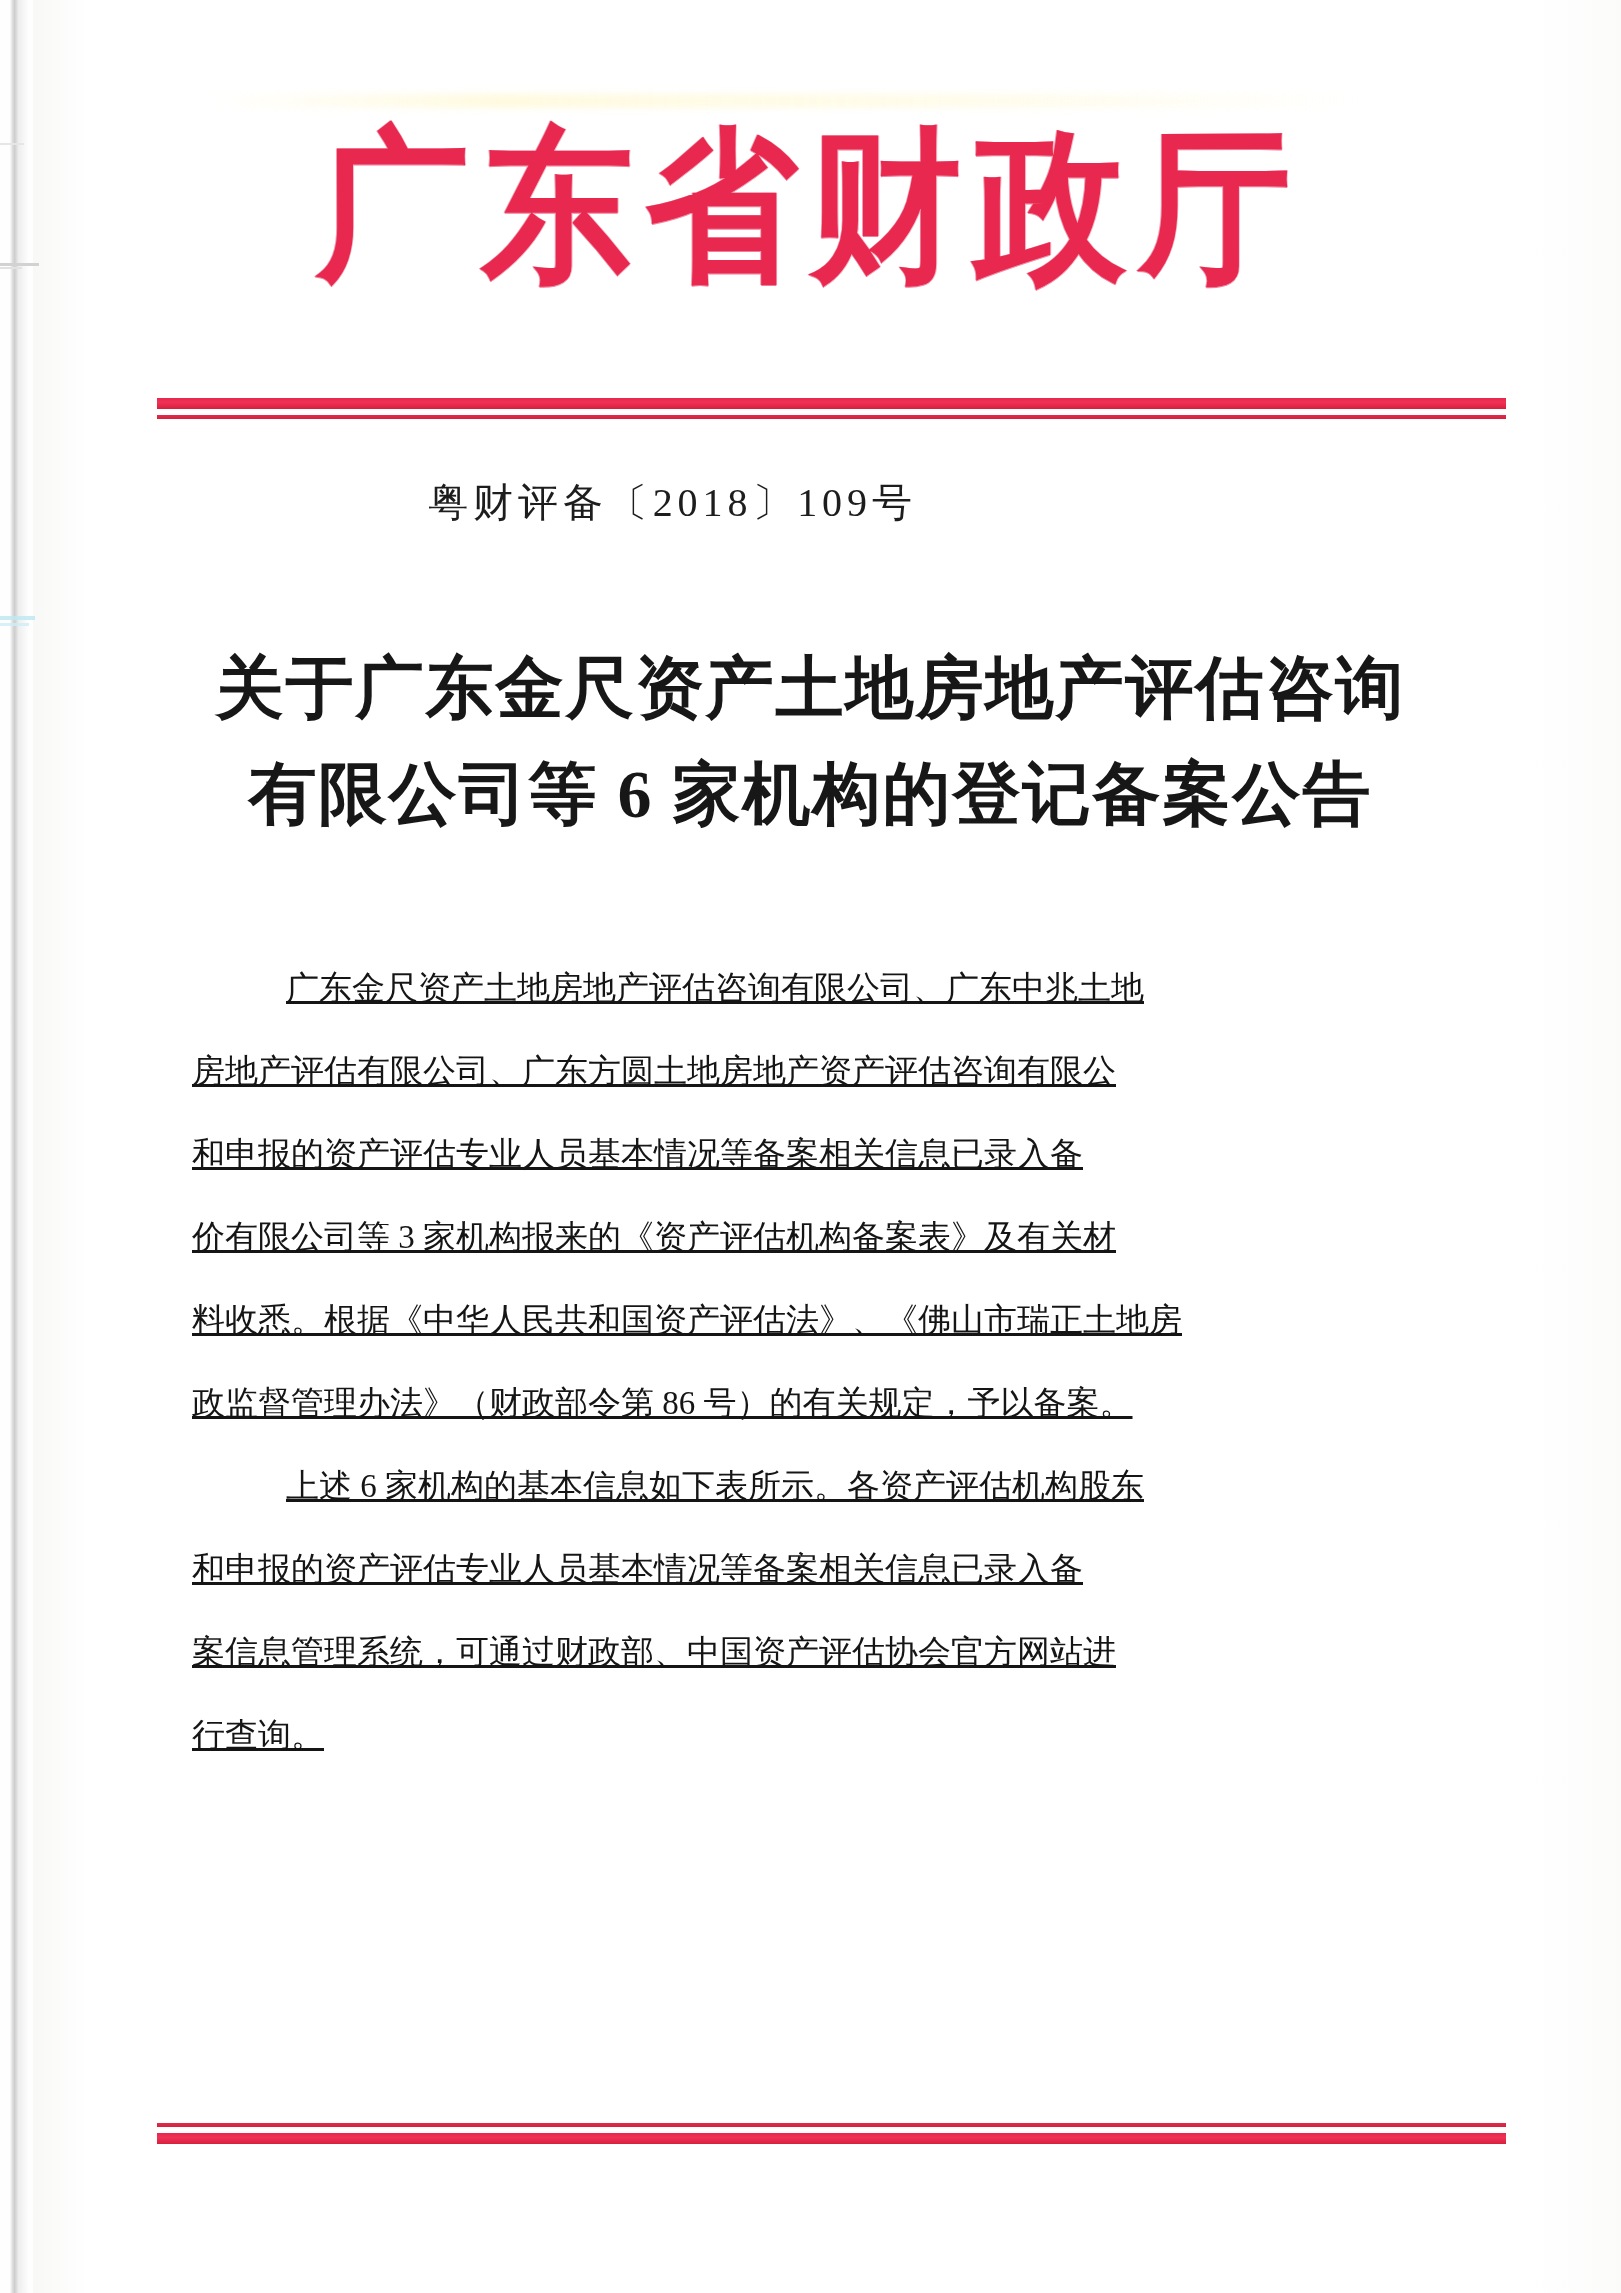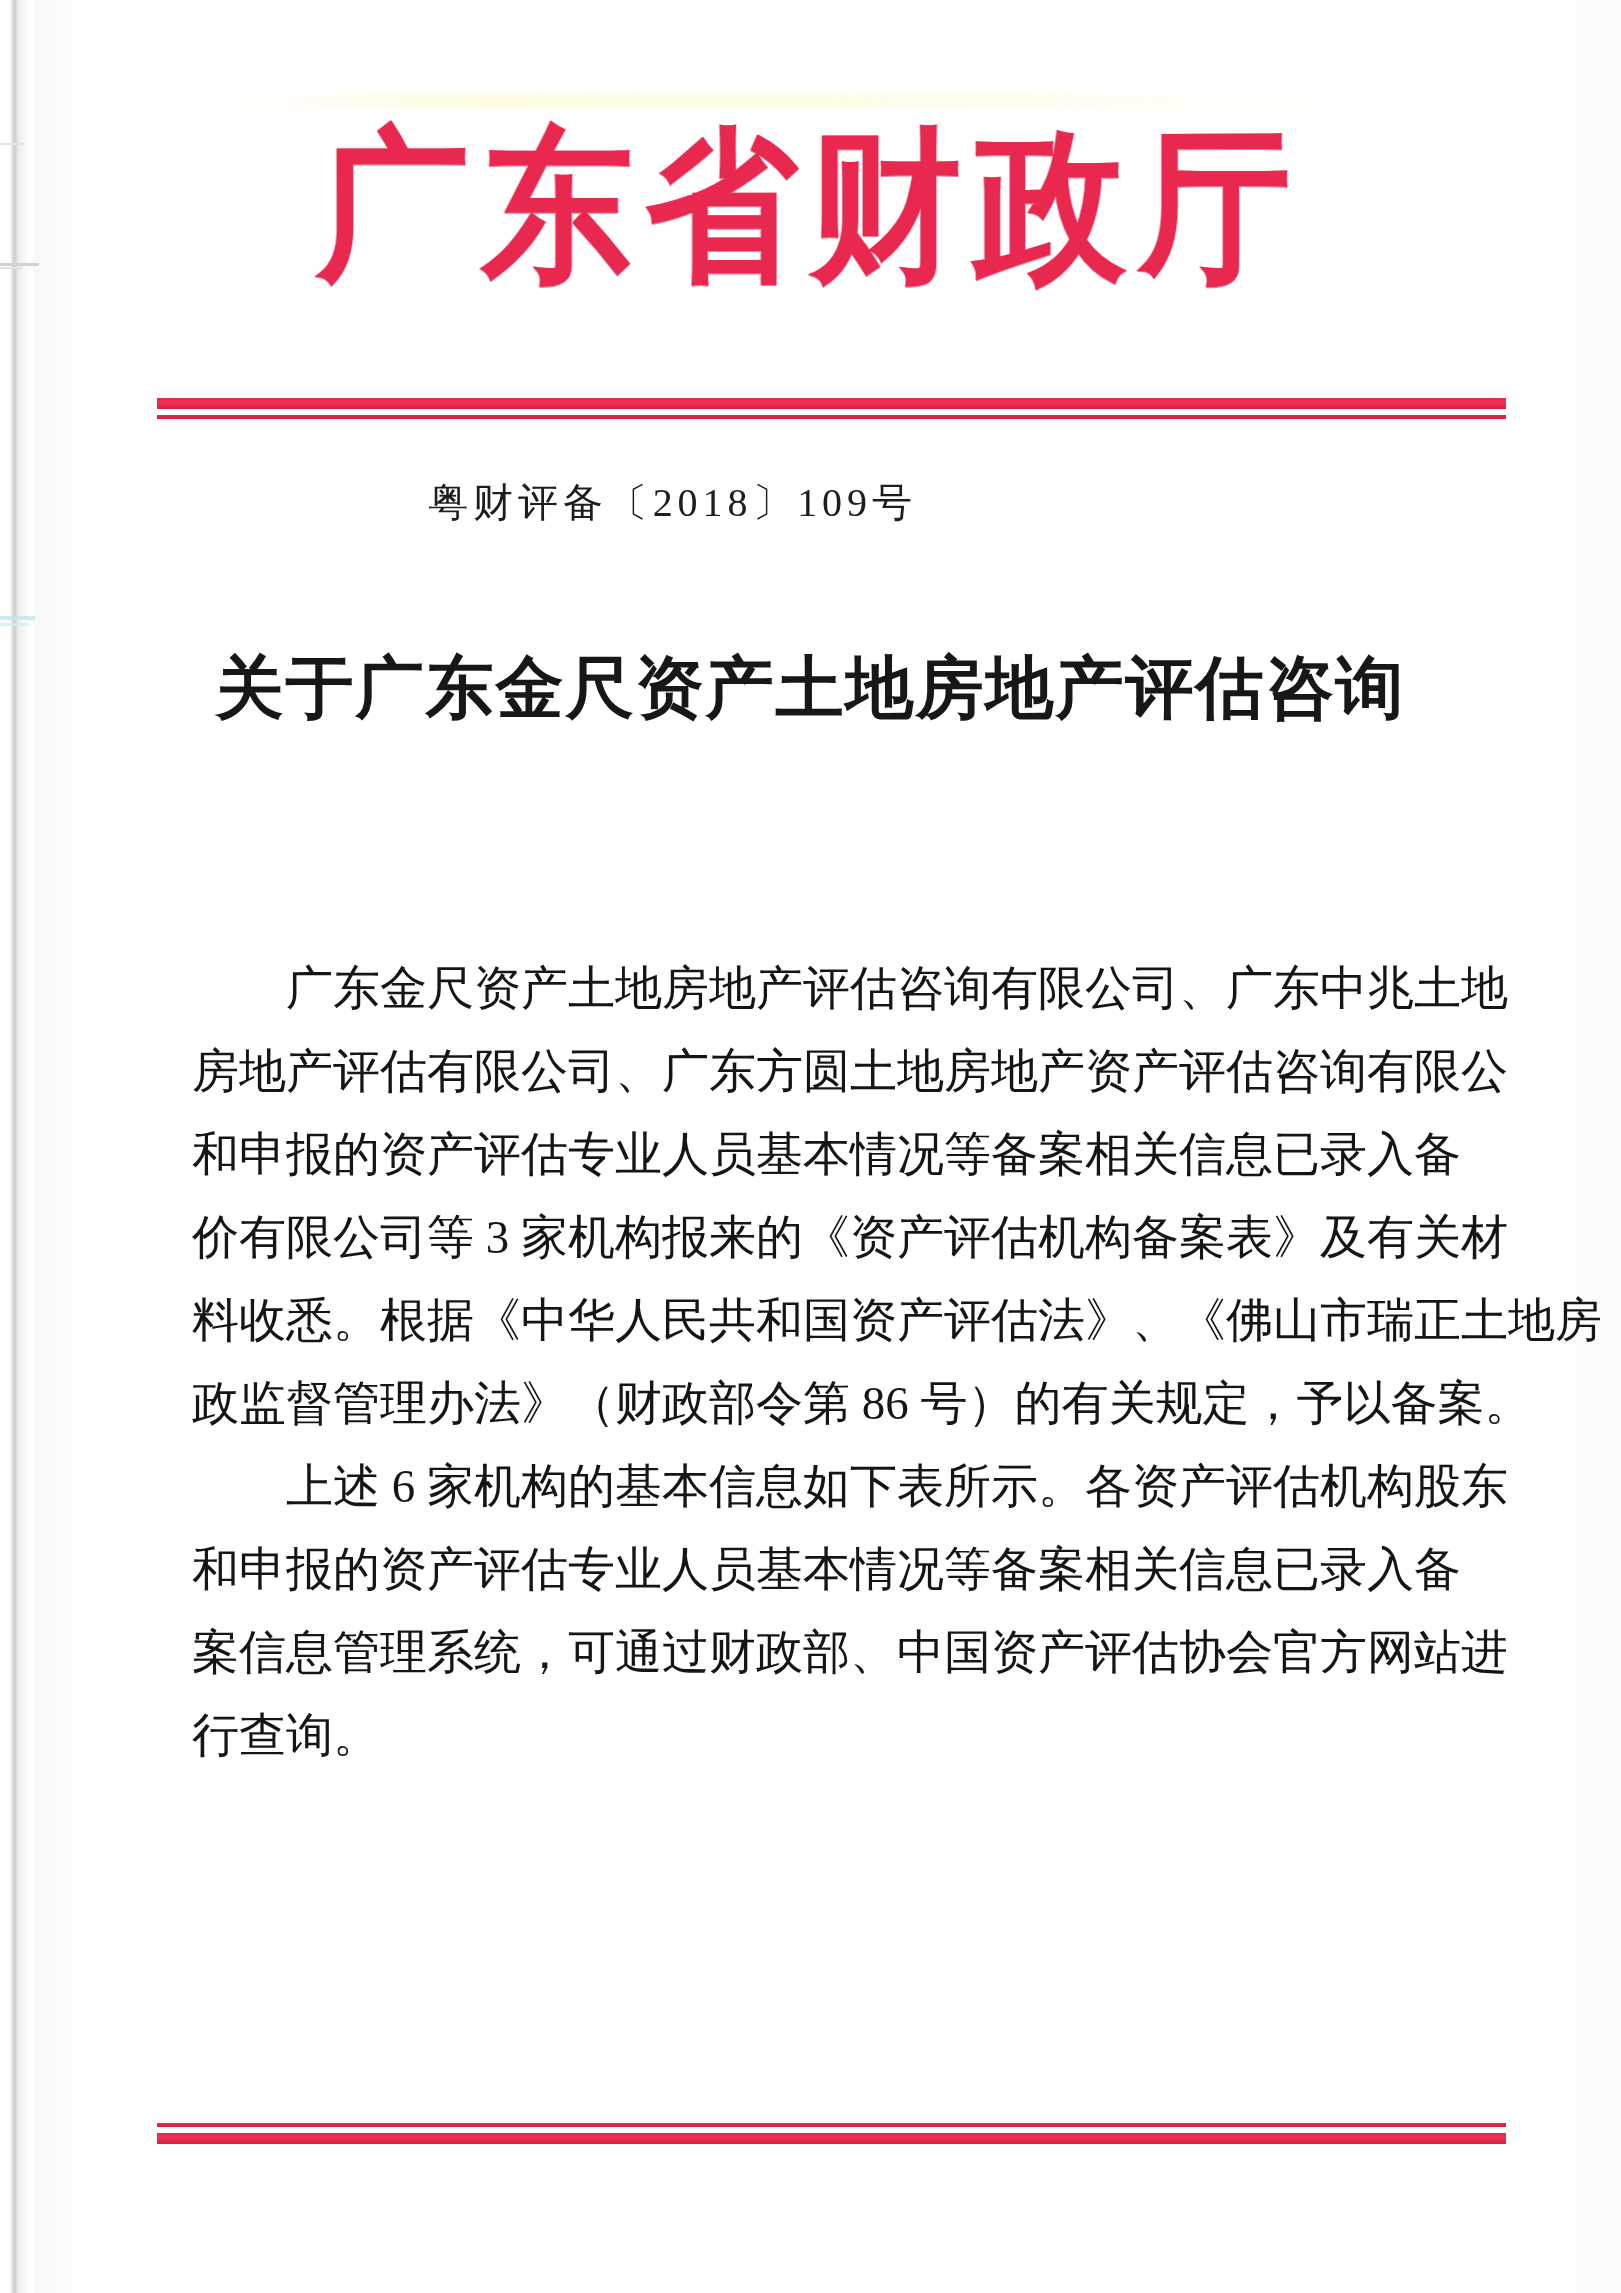--- a/index.html
+++ b/index.html
@@ -123,25 +123,26 @@
 
   
   .body-text {
     position: absolute;
     left: 192px;
     top: 947px;
     width: 1274px;
   }
   .body-line {
     font-family: "Liberation Serif", "DejaVu Serif", serif;
-    font-size: 47px;
+    font-size: 33px;
     line-height: 83px;
     color: #151515;
     white-space: nowrap;
     text-align: justify;
+    text-decoration: underline;
   }
   .body-line.indent { text-indent: 94px; }
 
   
   .rule-wrap-bottom {
     position: absolute;
     left: 157px;
     top: 2123px;
     width: 1349px;
   }
@@ -169,20 +170,21 @@
   <div class="rule-wrap-top">
     <div class="rule-thick"></div>
     <div class="rule-gap"></div>
     <div class="rule-thin"></div>
   </div>
 
   <div class="doc-number">粤财评备〔2018〕109号</div>
 
   <div class="doc-title">
     <div class="doc-title-line">关于广东金尺资产土地房地产评估咨询</div>
+    <div class="doc-title-line">有限公司等 6 家机构的登记备案公告</div>
   </div>
 
   <div class="body-text">
     <div class="body-line indent">广东金尺资产土地房地产评估咨询有限公司、广东中兆土地</div>
     <div class="body-line">房地产评估有限公司、广东方圆土地房地产资产评估咨询有限公</div>
     <div class="body-line">和申报的资产评估专业人员基本情况等备案相关信息已录入备</div>
     <div class="body-line">价有限公司等 3 家机构报来的《资产评估机构备案表》及有关材</div>
     <div class="body-line">料收悉。根据《中华人民共和国资产评估法》、《佛山市瑞正土地房</div>
     <div class="body-line">政监督管理办法》（财政部令第 86 号）的有关规定，予以备案。</div>
 

